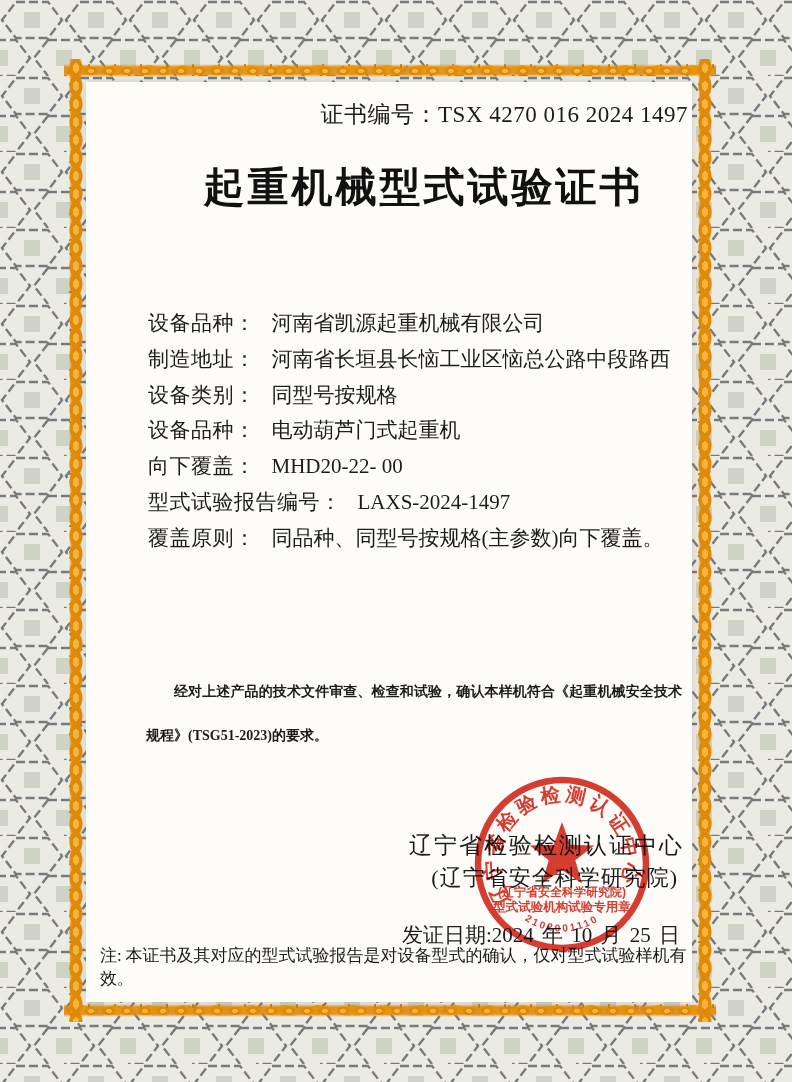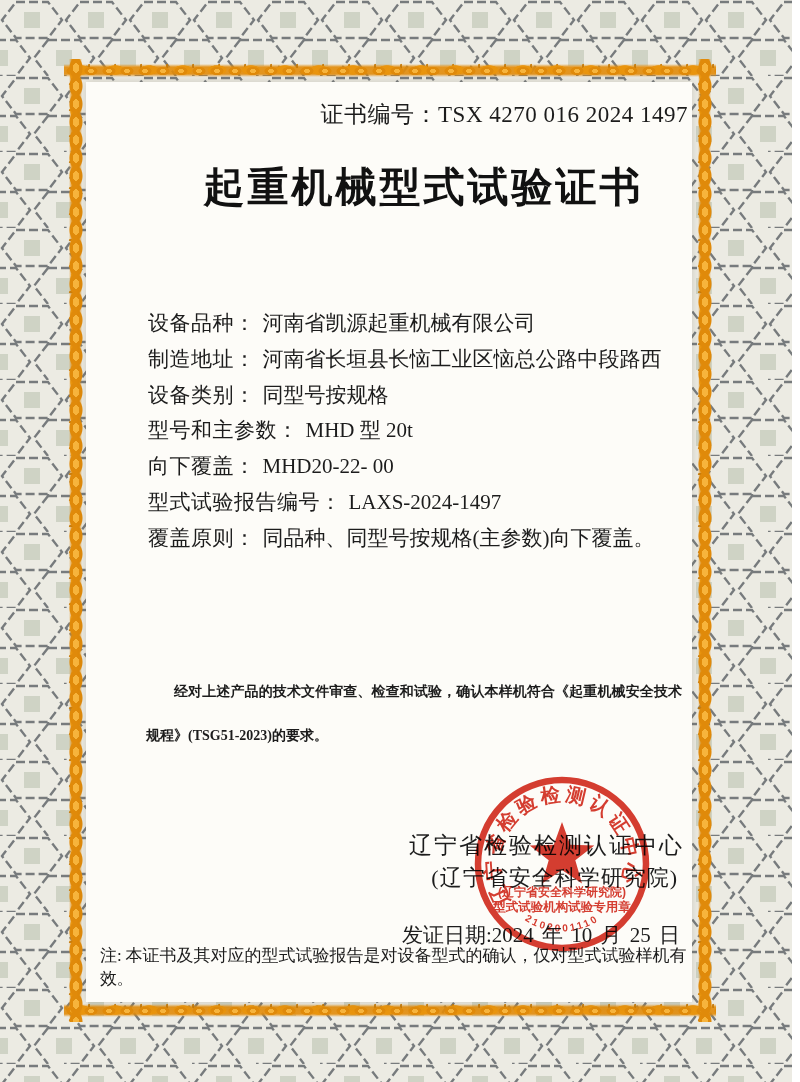--- a/index.html
+++ b/index.html
@@ -36,21 +36,21 @@
   .paper { position:absolute; left:86px; top:82px; width:606px; height:920px;
            background:#fdfcf8; z-index:2; box-shadow:0 0 8px rgba(110,100,80,.25); }
 
   .cert-no { position:absolute; top:17px; right:4px; font-size:23px; letter-spacing:.5px; white-space:nowrap; }
   .cert-title { position:absolute; top:78px; left:0; width:100%; text-align:center; padding-left:69px;
                 font-family:"Liberation Sans","DejaVu Sans",sans-serif; font-weight:700;
                 font-size:41px; letter-spacing:3px; color:#111; }
 
   .fields { position:absolute; left:62px; top:224px; font-size:21px; line-height:35.8px; white-space:nowrap; }
   .field-label { letter-spacing:.5px; }
-  .field-value { margin-left:7px; }
+  .field-value { margin-left:16px; }
 
   .statement { position:absolute; left:60px; top:588px; width:536px; font-size:14px;
                line-height:44px; text-indent:2em; text-align:justify;font-weight:bold; }
 
   .issuer-1 { position:absolute; top:748px; right:8px; font-size:23px; letter-spacing:2px; white-space:nowrap; }
   .issuer-2 { position:absolute; top:781px; right:14px; font-size:22px; letter-spacing:1px; white-space:nowrap; }
   .issue-date { position:absolute; top:839px; right:12px; font-size:21px; word-spacing:3px; white-space:nowrap; }
   .note { position:absolute; left:14px; top:862px; width:586px; font-size:17px;
           line-height:23px; letter-spacing:-0.4px; text-align:justify; }
 
@@ -94,21 +94,21 @@
     <div class="cert-no">
       <span>证书编号：</span><span>TSX 4270 016 2024 1497</span>
     </div>
 
     <h1 class="cert-title">起重机械型式试验证书</h1>
 
     <div class="fields">
       <div><span class="field-label">设备品种：</span><span class="field-value">河南省凯源起重机械有限公司</span></div>
       <div><span class="field-label">制造地址：</span><span class="field-value">河南省长垣县长恼工业区恼总公路中段路西</span></div>
       <div><span class="field-label">设备类别：</span><span class="field-value">同型号按规格</span></div>
-      <div><span class="field-label">型号和主参数：</span><span class="field-value">MHD 型 20t</span></div>
+      <div><span class="field-label">设备品种：</span><span class="field-value">电动葫芦门式起重机</span></div>
       <div><span class="field-label">向下覆盖：</span><span class="field-value">MHD20-22- 00</span></div>
       <div><span class="field-label">型式试验报告编号：</span><span class="field-value">LAXS-2024-1497</span></div>
       <div><span class="field-label">覆盖原则：</span><span class="field-value">同品种、同型号按规格(主参数)向下覆盖。</span></div>
     </div>
 
     <p class="statement">经对上述产品的技术文件审查、检查和试验，确认本样机符合《起重机械安全技术规程》(TSG51-2023)的要求。</p>
 
     <div class="issuer-1">辽宁省检验检测认证中心</div>
     <div class="issuer-2">(辽宁省安全科学研究院)</div>
     <div class="issue-date">发证日期:2024 年 10 月 25 日</div>

